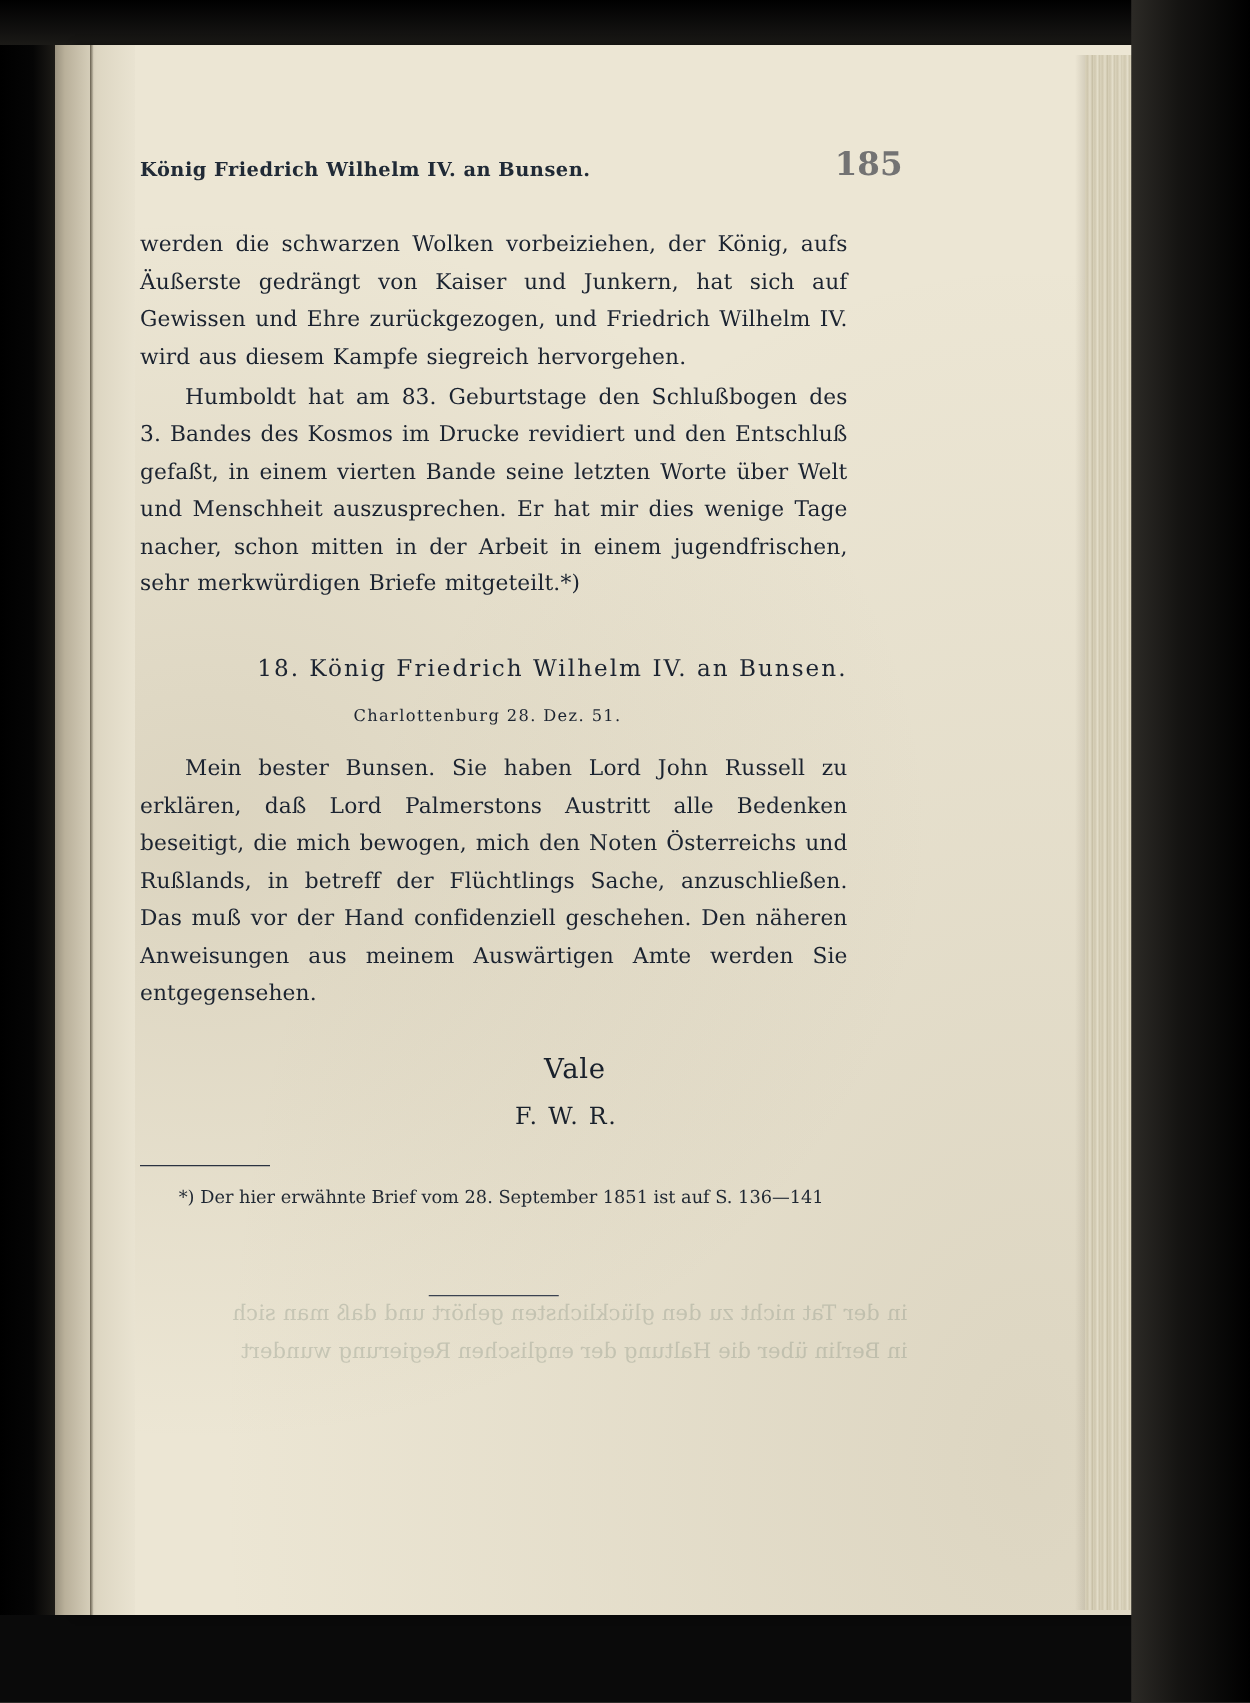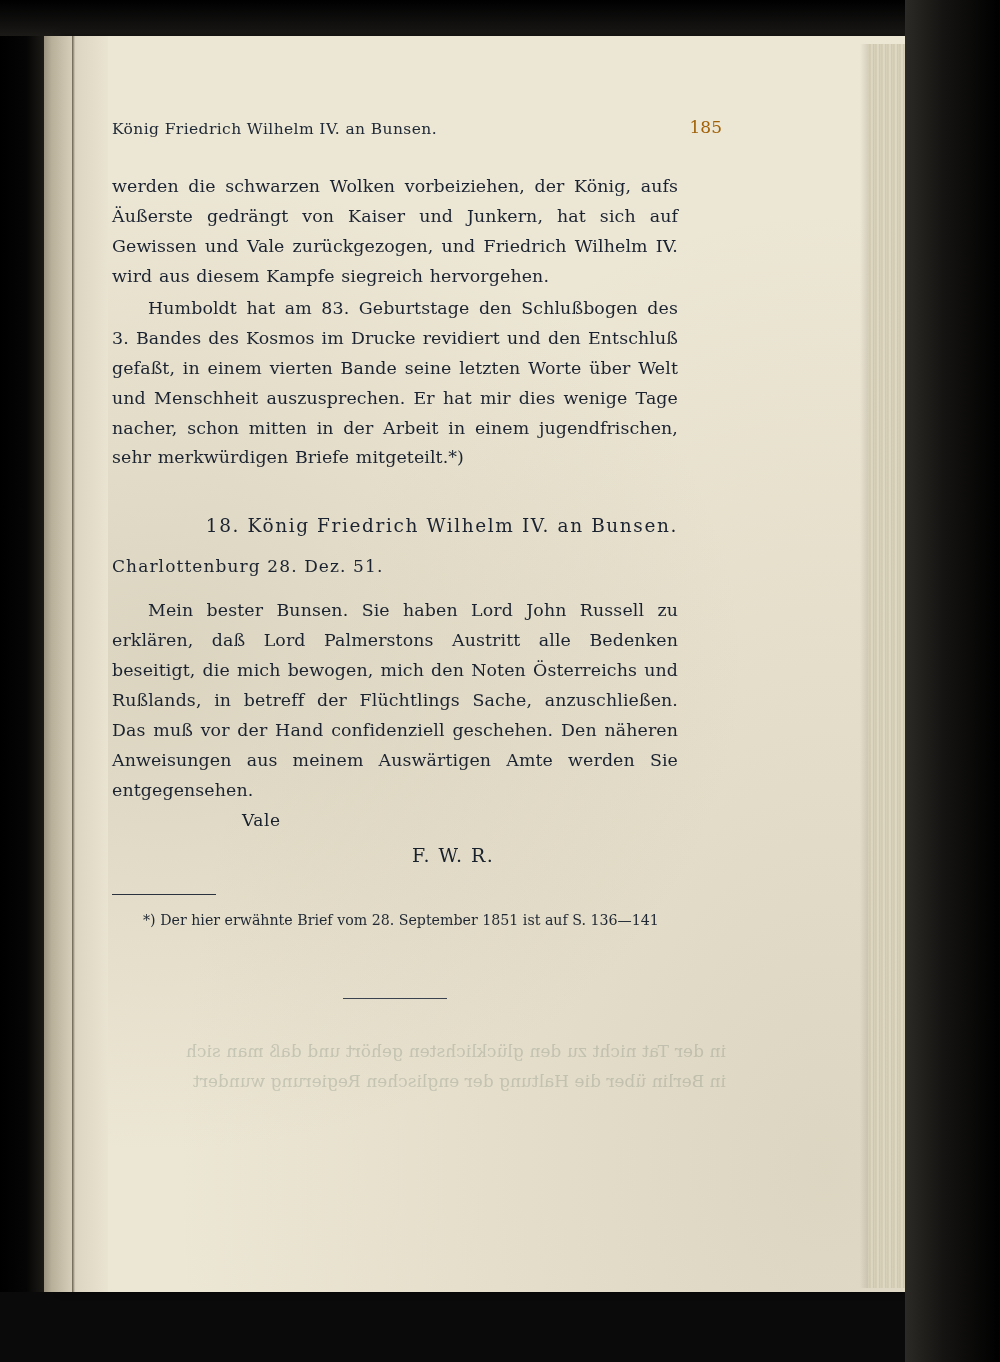--- a/index.html
+++ b/index.html
@@ -114,31 +114,32 @@
     left: 112px;
     width: 566px;
     color: #19212c;
   }
 
   .running-head {
     display: flex;
     align-items: baseline;
     justify-content: space-between;
     margin-bottom: 34px;
+    font-weight: bold;
   }
   .running-title {
     font-family: "DejaVu Serif", serif;
     font-size: 15.5px;
     letter-spacing: 0.4px;
     color: #202a36;
   }
   .folio {
     font-family: "DejaVu Serif", serif;
-    font-size: 17px;
-    color: #a16207;
+    font-size: 26px;
+    color: #737373;
     margin-left: 28px;
     position: relative;
     left: 44px;
     top: -1px;
   }
 
   p.body {
     font-family: "DejaVu Serif", serif;
     font-size: 17.4px;
     line-height: 1.72;
@@ -154,31 +155,32 @@
   .section-title {
     font-family: "DejaVu Serif", serif;
     font-size: 18.5px;
     text-align: right;
     letter-spacing: 1.6px;
     margin: 42px 0 20px 0;
     color: #1b2330;
   }
   .dateline {
     font-family: "DejaVu Serif", serif;
-    font-size: 17px;
-    text-align: left;
+    font-size: 13px;
+    text-align: center;
     letter-spacing: 1.1px;
     margin: 0 10px 14px 0;
     color: #1b2330;
   }
   .vale {
     font-family: "DejaVu Serif", serif;
-    font-size: 17px;
-    margin: 4px 0 0 130px;
+    font-size: 22px;
+    margin: 32px 0 0 130px;
     letter-spacing: 0.6px;
+    text-align: center;
   }
   .signature {
     font-family: "DejaVu Serif", serif;
     font-size: 19px;
     margin: 14px 0 16px 300px;
     letter-spacing: 1.4px;
   }
 
   .footnote-rule {
     width: 104px;
@@ -242,21 +244,21 @@
 
   <div class="board-right"></div>
 
   <div class="text-col">
 
     <div class="running-head">
       <span class="running-title">König Friedrich Wilhelm IV. an Bunsen.</span>
       <span class="folio">185</span>
     </div>
 
-    <p class="body">werden die schwarzen Wolken vorbeiziehen, der König, aufs Äußerste gedrängt von Kaiser und Junkern, hat sich auf Gewissen und Vale zurückgezogen, und Friedrich Wilhelm IV. wird aus diesem Kampfe siegreich hervorgehen.</p>
+    <p class="body">werden die schwarzen Wolken vorbeiziehen, der König, aufs Äußerste gedrängt von Kaiser und Junkern, hat sich auf Gewissen und Ehre zurückgezogen, und Friedrich Wilhelm IV. wird aus diesem Kampfe siegreich hervorgehen.</p>
     <p class="body indent">Humboldt hat am 83. Geburtstage den Schlußbogen des 3. Bandes des Kosmos im Drucke revidiert und den Entschluß gefaßt, in einem vierten Bande seine letzten Worte über Welt und Menschheit auszusprechen. Er hat mir dies wenige Tage nacher, schon mitten in der Arbeit in einem jugendfrischen, sehr merkwürdigen Briefe mitgeteilt.*)</p>
 
     <div class="section-title">18. König Friedrich Wilhelm IV. an Bunsen.</div>
 
     <div class="dateline">Charlottenburg 28. Dez. 51.</div>
 
     <p class="body indent">Mein bester Bunsen. Sie haben Lord John Russell zu erklären, daß Lord Palmerstons Austritt alle Bedenken beseitigt, die mich bewogen, mich den Noten Österreichs und Rußlands, in betreff der Flüchtlings Sache, anzuschließen. Das muß vor der Hand confidenziell geschehen. Den näheren Anweisungen aus meinem Auswärtigen Amte werden Sie entgegensehen.</p>
 
     <div class="vale">Vale</div>
     <div class="signature">F. W. R.</div>

